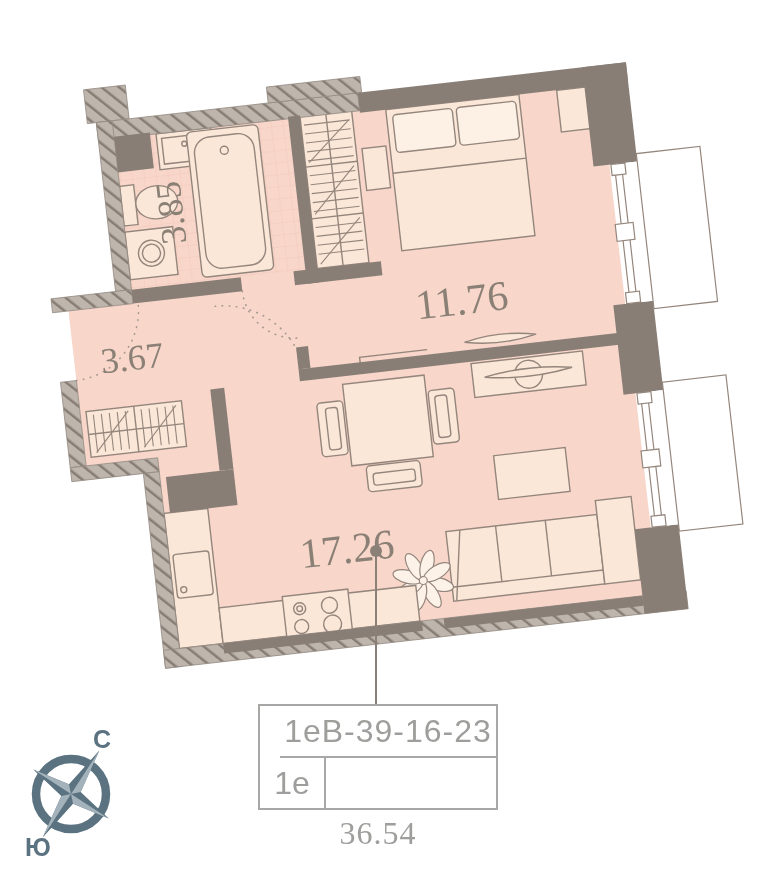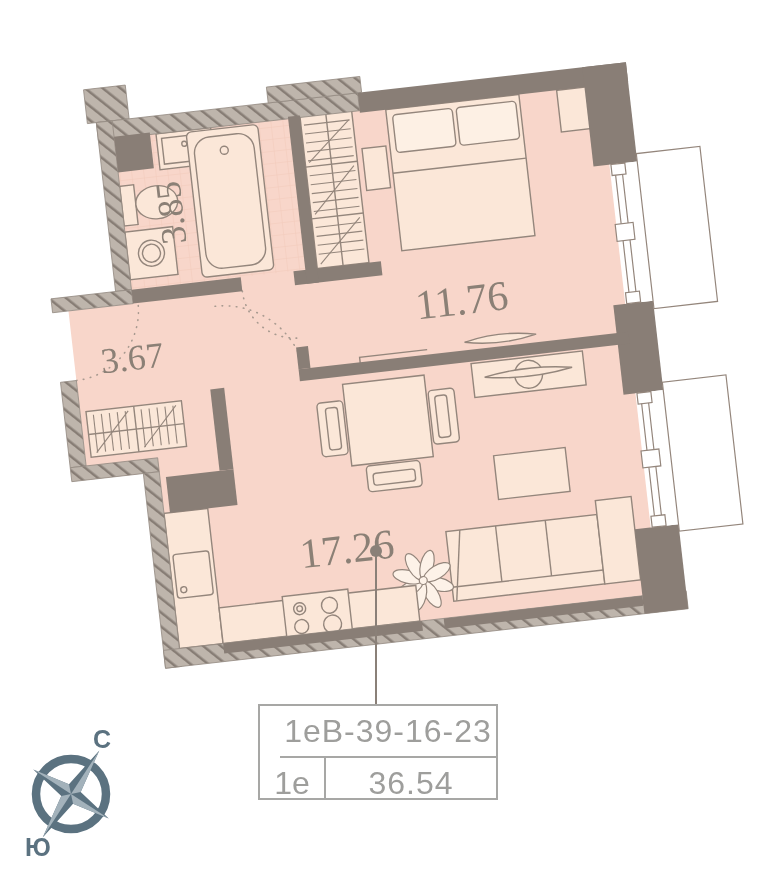--- a/index.html
+++ b/index.html
@@ -15,24 +15,24 @@
 
   .leader-line { position:absolute; left:375px; top:551px; width:2px; height:153px;
                  background:#8a8078; }
   .leader-dot  { position:absolute; left:370px; top:545px; width:12px; height:12px;
                  border-radius:50%; background:#8a8078; }
 
   .unit-card { position:absolute; left:258px; top:704px; width:236px;
                border:2px solid #a7a7a5; background:#fff; color:#9e9e9c; }
   .card-row1 { height:50px; line-height:50px; text-align:center; font-size:32px;
                letter-spacing:1px; border-bottom:2px solid #a7a7a5;margin-left:20px; }
-  .card-row2 { display:flex; height:40px; }
+  .card-row2 { display:flex; height:50px;flex-direction:column; }
   .card-type { width:64px; line-height:50px; text-align:center; font-size:32px;
                border-right:2px solid #a7a7a5; }
-  .card-area { flex:1; line-height:50px; text-align:center; font-size:32px; letter-spacing:1px; }
+  .card-area { flex:1; line-height:50px; text-align:center; font-size:32px; letter-spacing:1px;font-family:Liberation Serif, serif; }
 
   .compass { position:absolute; left:18px; top:716px; }
   .compass text { font-weight:bold; font-size:25px; fill:#5b7280; }
 </style>
 </head>
 <body>
 
 <div class="stage">
 
   <div class="rotor">

